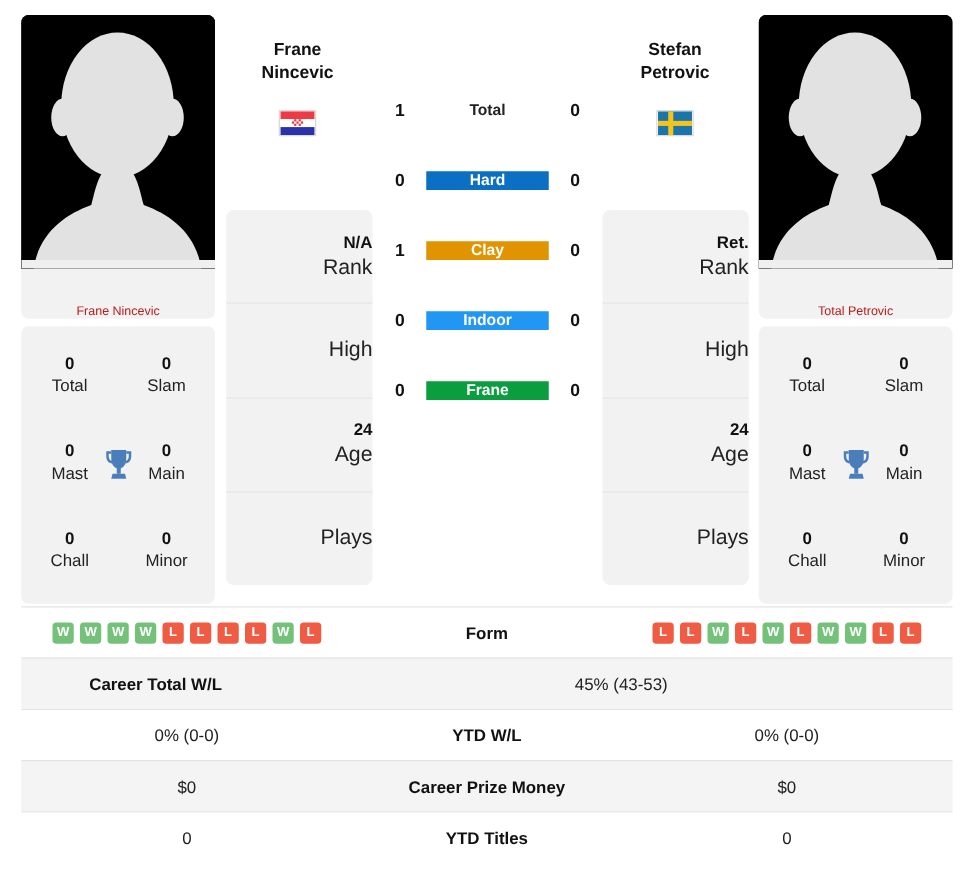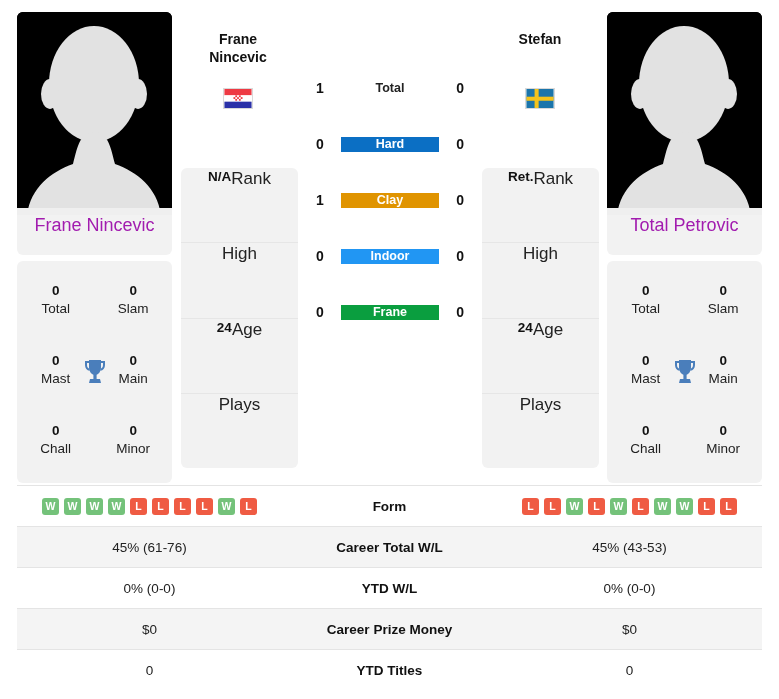--- a/index.html
+++ b/index.html
@@ -28,22 +28,22 @@
     border-radius: 6px 6px 0 0;
     overflow: hidden;
     position: relative;
   }
   .silhouette { position: absolute; left: 0; top: 0; width: 100%; height: 100%; }
 
   .name-panel {
     width: 155px; height: 40px;
     background: #f2f2f2;
     border-radius: 0 0 6px 6px;
-    display: flex; align-items: flex-start; justify-content: center;
-    font-size: 18px; color: #a21caf;
+    display: flex; align-items: flex-end; justify-content: center;
+    font-size: 10px; color: #b91c1c;
   }
 
   .titles-card {
     margin-top: 6px;
     width: 155px; height: 222px;
     background: #f2f2f2;
     border-radius: 6px;
     position: relative;
     display: grid;
     grid-template-columns: 1fr 1fr;
@@ -66,22 +66,22 @@
     position: absolute; top: 168px;
     width: 117px; height: 300px;
     background: #f2f2f2;
     border-radius: 6px;
     display: flex; flex-direction: column;
   }
   .info-card.left  { left: 181px; }
   .info-card.right { left: 482px; }
   .info-row {
     flex: 1;
-    display: flex; flex-direction: row;
-    align-items: flex-start; justify-content: center;
+    display: flex; flex-direction: column;
+    align-items: flex-end; justify-content: center;
     border-bottom: 1px solid #e6e6e6;
     line-height: 1.35;
   }
   .info-row:last-child { border-bottom: none; }
   .info-row .val { font-size: 13.5px; font-weight: bold; color: #111; }
   .info-row .key { font-size: 17px; color: #222; }
 
   
   .pname {
     position: absolute; top: 30px;
@@ -248,20 +248,21 @@
         </svg>
       </div>
     </div>
 
     <div class="pname left">
       <div>Frane</div>
       <div>Nincevic</div>
     </div>
     <div class="pname right">
       <div>Stefan</div>
+      <div>Petrovic</div>
     </div>
 
     <svg class="flag left" viewBox="0 0 30 21">
       <rect x="0" y="0" width="30" height="7" fill="#ee3a44"></rect>
       <rect x="0" y="7" width="30" height="7" fill="#ffffff"></rect>
       <rect x="0" y="14" width="30" height="7" fill="#2b31a8"></rect>
       <g fill="#ee3a44">
         <rect x="12" y="7" width="2" height="2"></rect>
           <rect x="16" y="7" width="2" height="2"></rect>
         <rect x="14" y="9" width="2" height="2"></rect>
@@ -366,21 +367,20 @@
           <span class="wl" style="background: rgb(239, 91, 67);">L</span>
           <span class="wl" style="background: rgb(116, 194, 122);">W</span>
           <span class="wl" style="background: rgb(239, 91, 67);">L</span>
           <span class="wl" style="background: rgb(116, 194, 122);">W</span>
           <span class="wl" style="background: rgb(116, 194, 122);">W</span>
           <span class="wl" style="background: rgb(239, 91, 67);">L</span>
           <span class="wl" style="background: rgb(239, 91, 67);">L</span>
         </div>
     </div>
     <div class="trow shaded">
-      <div class="tc-left">45% (61-76)</div>
       <div class="tc-mid">Career Total W/L</div>
       <div class="tc-right">45% (43-53)</div>
     </div>
     <div class="trow plain">
       <div class="tc-left">0% (0-0)</div>
       <div class="tc-mid">YTD W/L</div>
       <div class="tc-right">0% (0-0)</div>
     </div>
     <div class="trow shaded">
       <div class="tc-left">$0</div>

